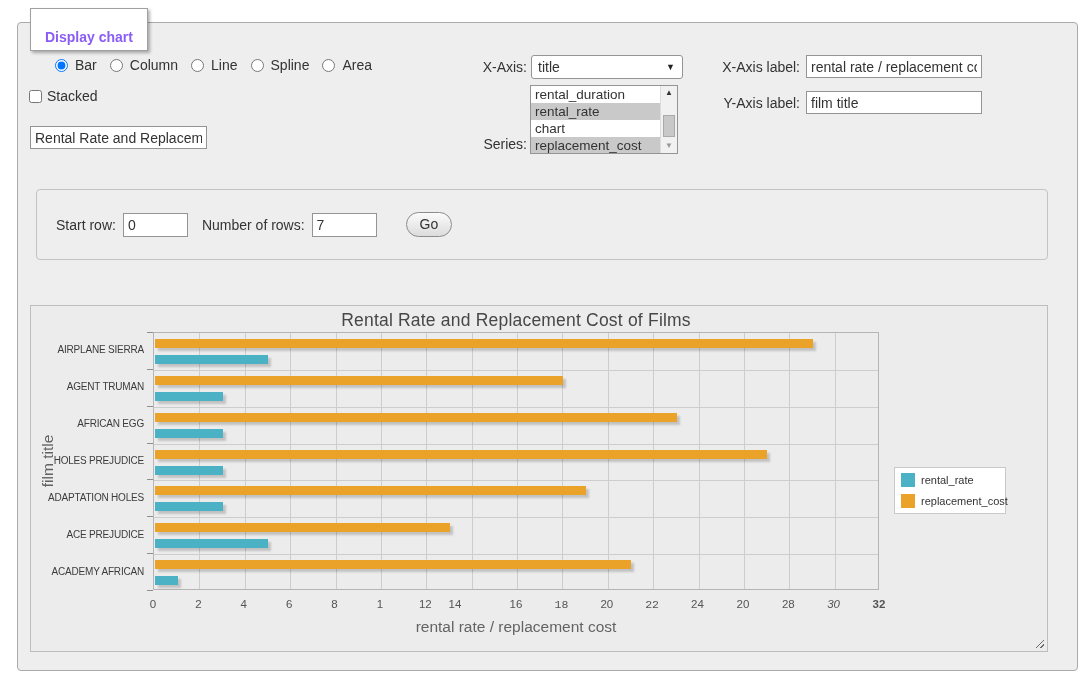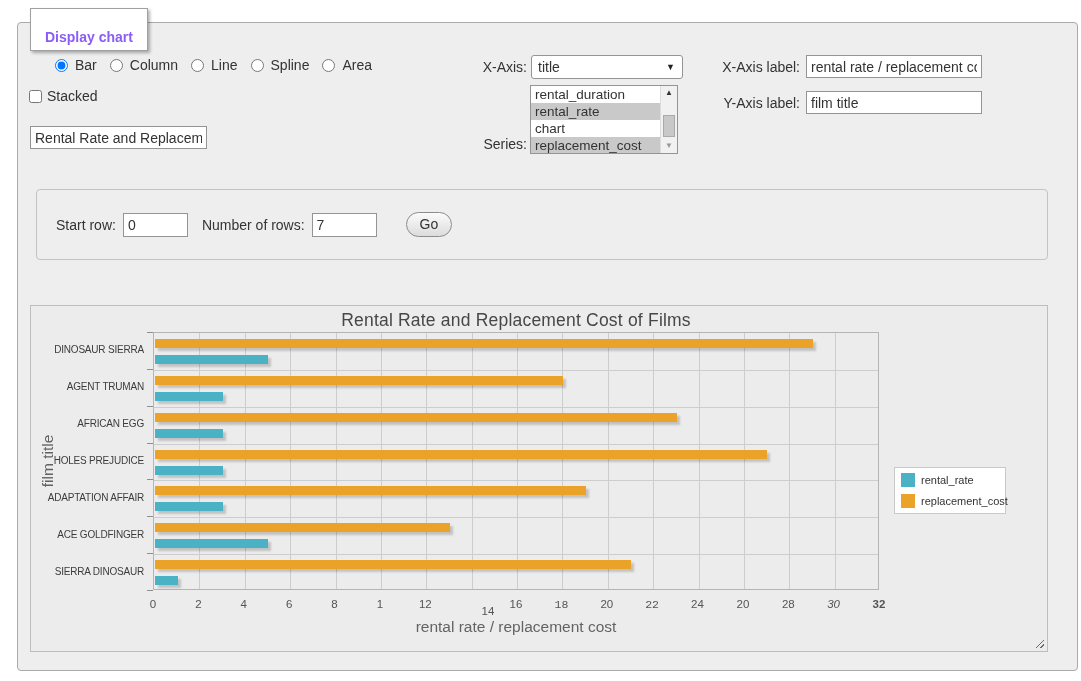--- a/index.html
+++ b/index.html
@@ -175,43 +175,43 @@
       <div class="leg-item">
         <div class="leg-swatch" style="background: rgb(75, 178, 197);"></div>
         <div class="leg-label">rental_rate</div>
       </div>
       <div class="leg-item">
         <div class="leg-swatch" style="background: rgb(234, 162, 40);"></div>
         <div class="leg-label">replacement_cost</div>
       </div>
     </div>
   <div class="grip"></div>
-<div class="ytick-lbl" style="top: 38.4px;">DINOSAUR SIERRA</div>
+<div class="ytick-lbl" style="top: 38.4px;">AIRPLANE SIERRA</div>
     <div class="ytick-lbl" style="top: 75.3px;">AGENT TRUMAN</div>
     <div class="ytick-lbl" style="top: 112.1px;">AFRICAN EGG</div>
     <div class="ytick-lbl" style="top: 149px;">HOLES PREJUDICE</div>
-    <div class="ytick-lbl" style="top: 185.9px;">ADAPTATION AFFAIR</div>
-    <div class="ytick-lbl" style="top: 222.7px;">ACE GOLDFINGER</div>
-    <div class="ytick-lbl" style="top: 259.6px;">SIERRA DINOSAUR</div>
+    <div class="ytick-lbl" style="top: 185.9px;">ADAPTATION HOLES</div>
+    <div class="ytick-lbl" style="top: 222.7px;">ACE PREJUDICE</div>
+    <div class="ytick-lbl" style="top: 259.6px;">ACADEMY AFRICAN</div>
     <div class="ytick-mark" style="top: 26px;"></div>
     <div class="ytick-mark" style="top: 62.9px;"></div>
     <div class="ytick-mark" style="top: 99.7px;"></div>
     <div class="ytick-mark" style="top: 136.6px;"></div>
     <div class="ytick-mark" style="top: 173.4px;"></div>
     <div class="ytick-mark" style="top: 210.3px;"></div>
     <div class="ytick-mark" style="top: 247.1px;"></div>
     <div class="ytick-mark" style="top: 284px;"></div>
     <div class="xtick-lbl" style="left: 102px;">0</div>
     <div class="xtick-lbl" style="left: 147.4px;">2</div>
     <div class="xtick-lbl" style="left: 192.8px;">4</div>
     <div class="xtick-lbl" style="left: 238.1px;">6</div>
     <div class="xtick-lbl" style="left: 283.5px;">8</div>
     <div class="xtick-lbl" style="left: 328.9px;">1</div>
     <div class="xtick-lbl" style="left: 374.3px;">12</div>
-    <div class="xtick-lbl" style="left: 437px; margin-top: 7px;">14</div>
+    <div class="xtick-lbl" style="left: 404px;">14</div>
     <div class="xtick-lbl" style="left: 465px;">16</div>
     <div class="xtick-lbl" style="left: 510.4px; font-family: Liberation Mono, monospace;">18</div>
     <div class="xtick-lbl" style="left: 555.8px;">20</div>
     <div class="xtick-lbl" style="left: 601.1px; font-family: Liberation Mono, monospace;">22</div>
     <div class="xtick-lbl" style="left: 646.5px;">24</div>
     <div class="xtick-lbl" style="left: 691.9px;">20</div>
     <div class="xtick-lbl" style="left: 737.3px;">28</div>
     <div class="xtick-lbl" style="left: 782.6px; font-style: italic;">30</div>
     <div class="xtick-lbl" style="left: 828px; font-weight: bold;">32</div>
   </div>

